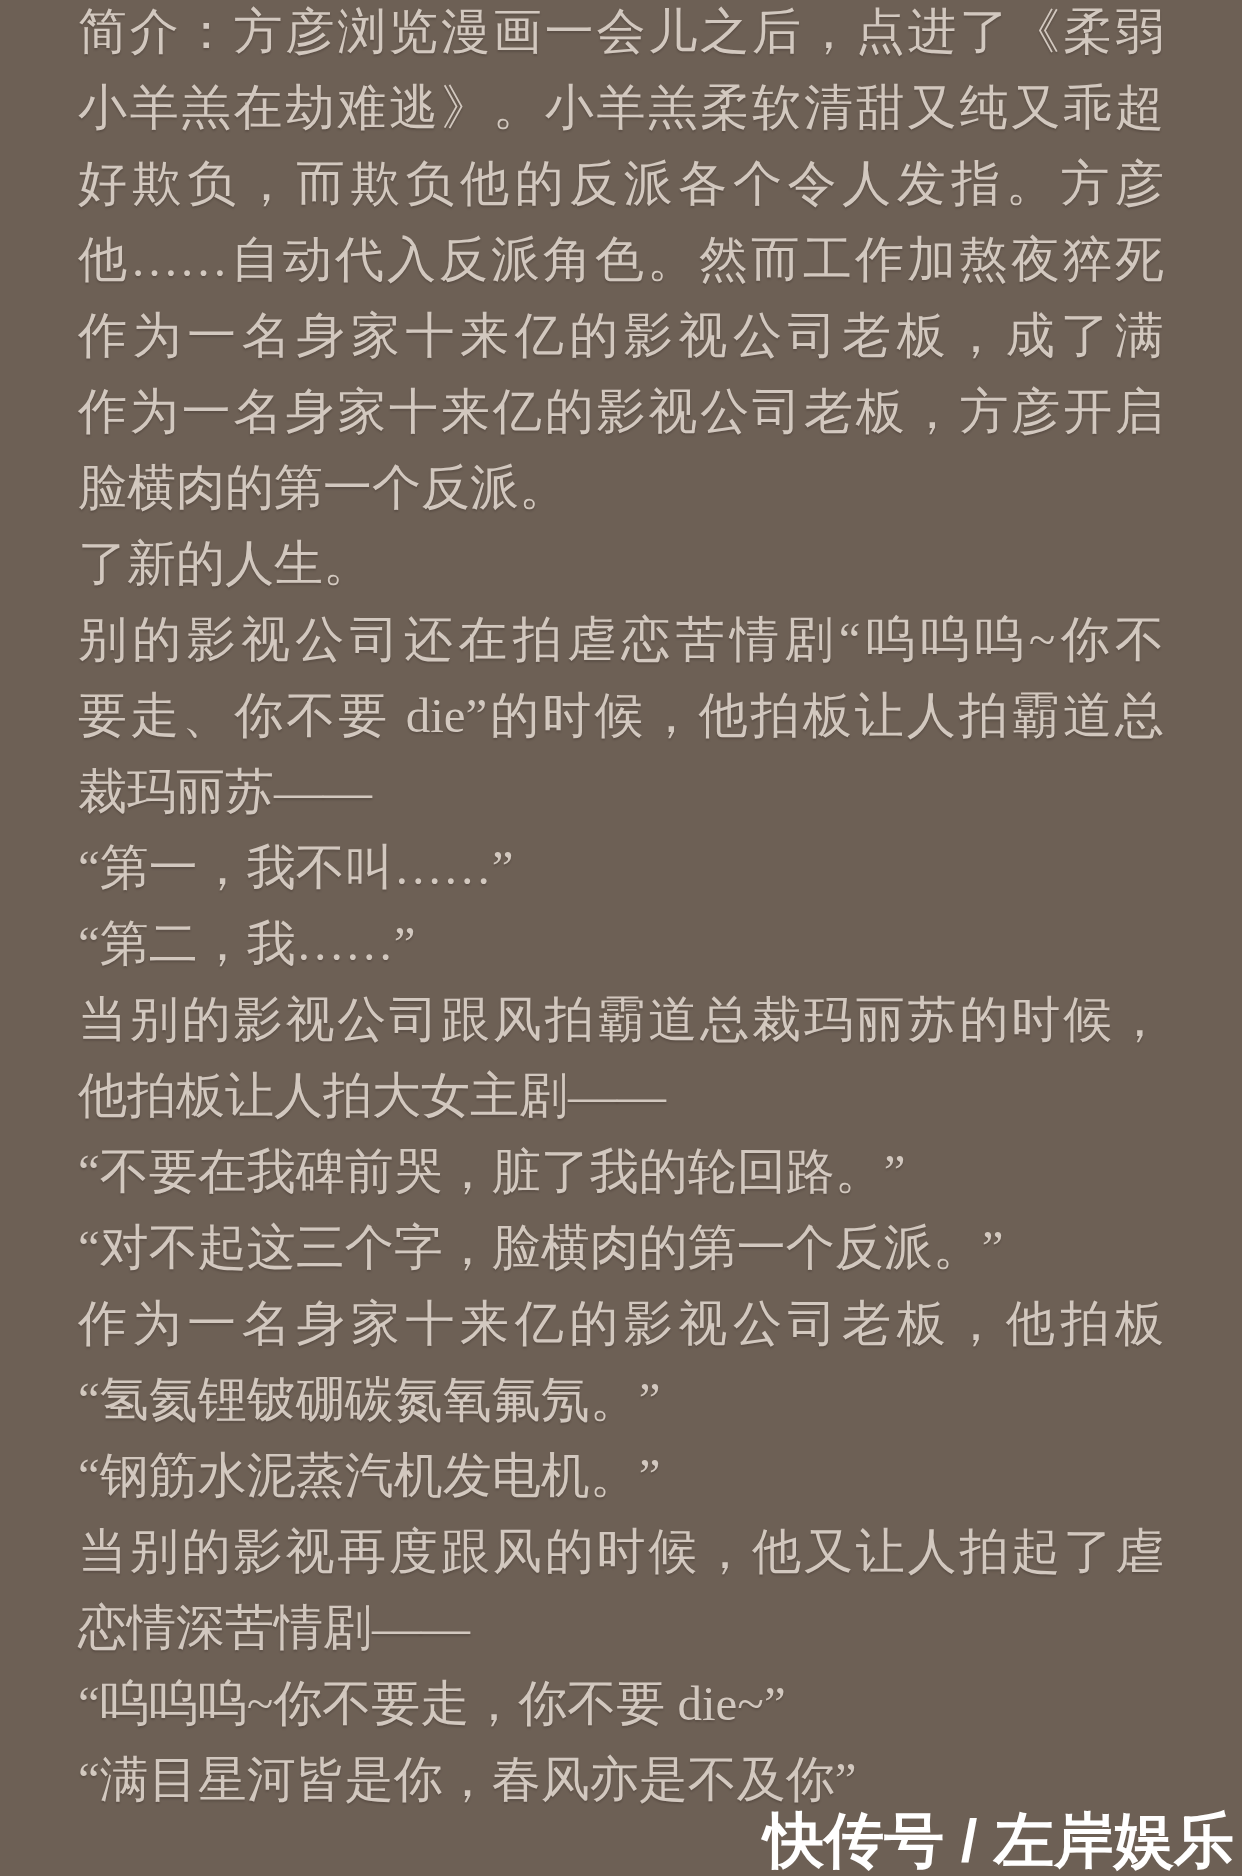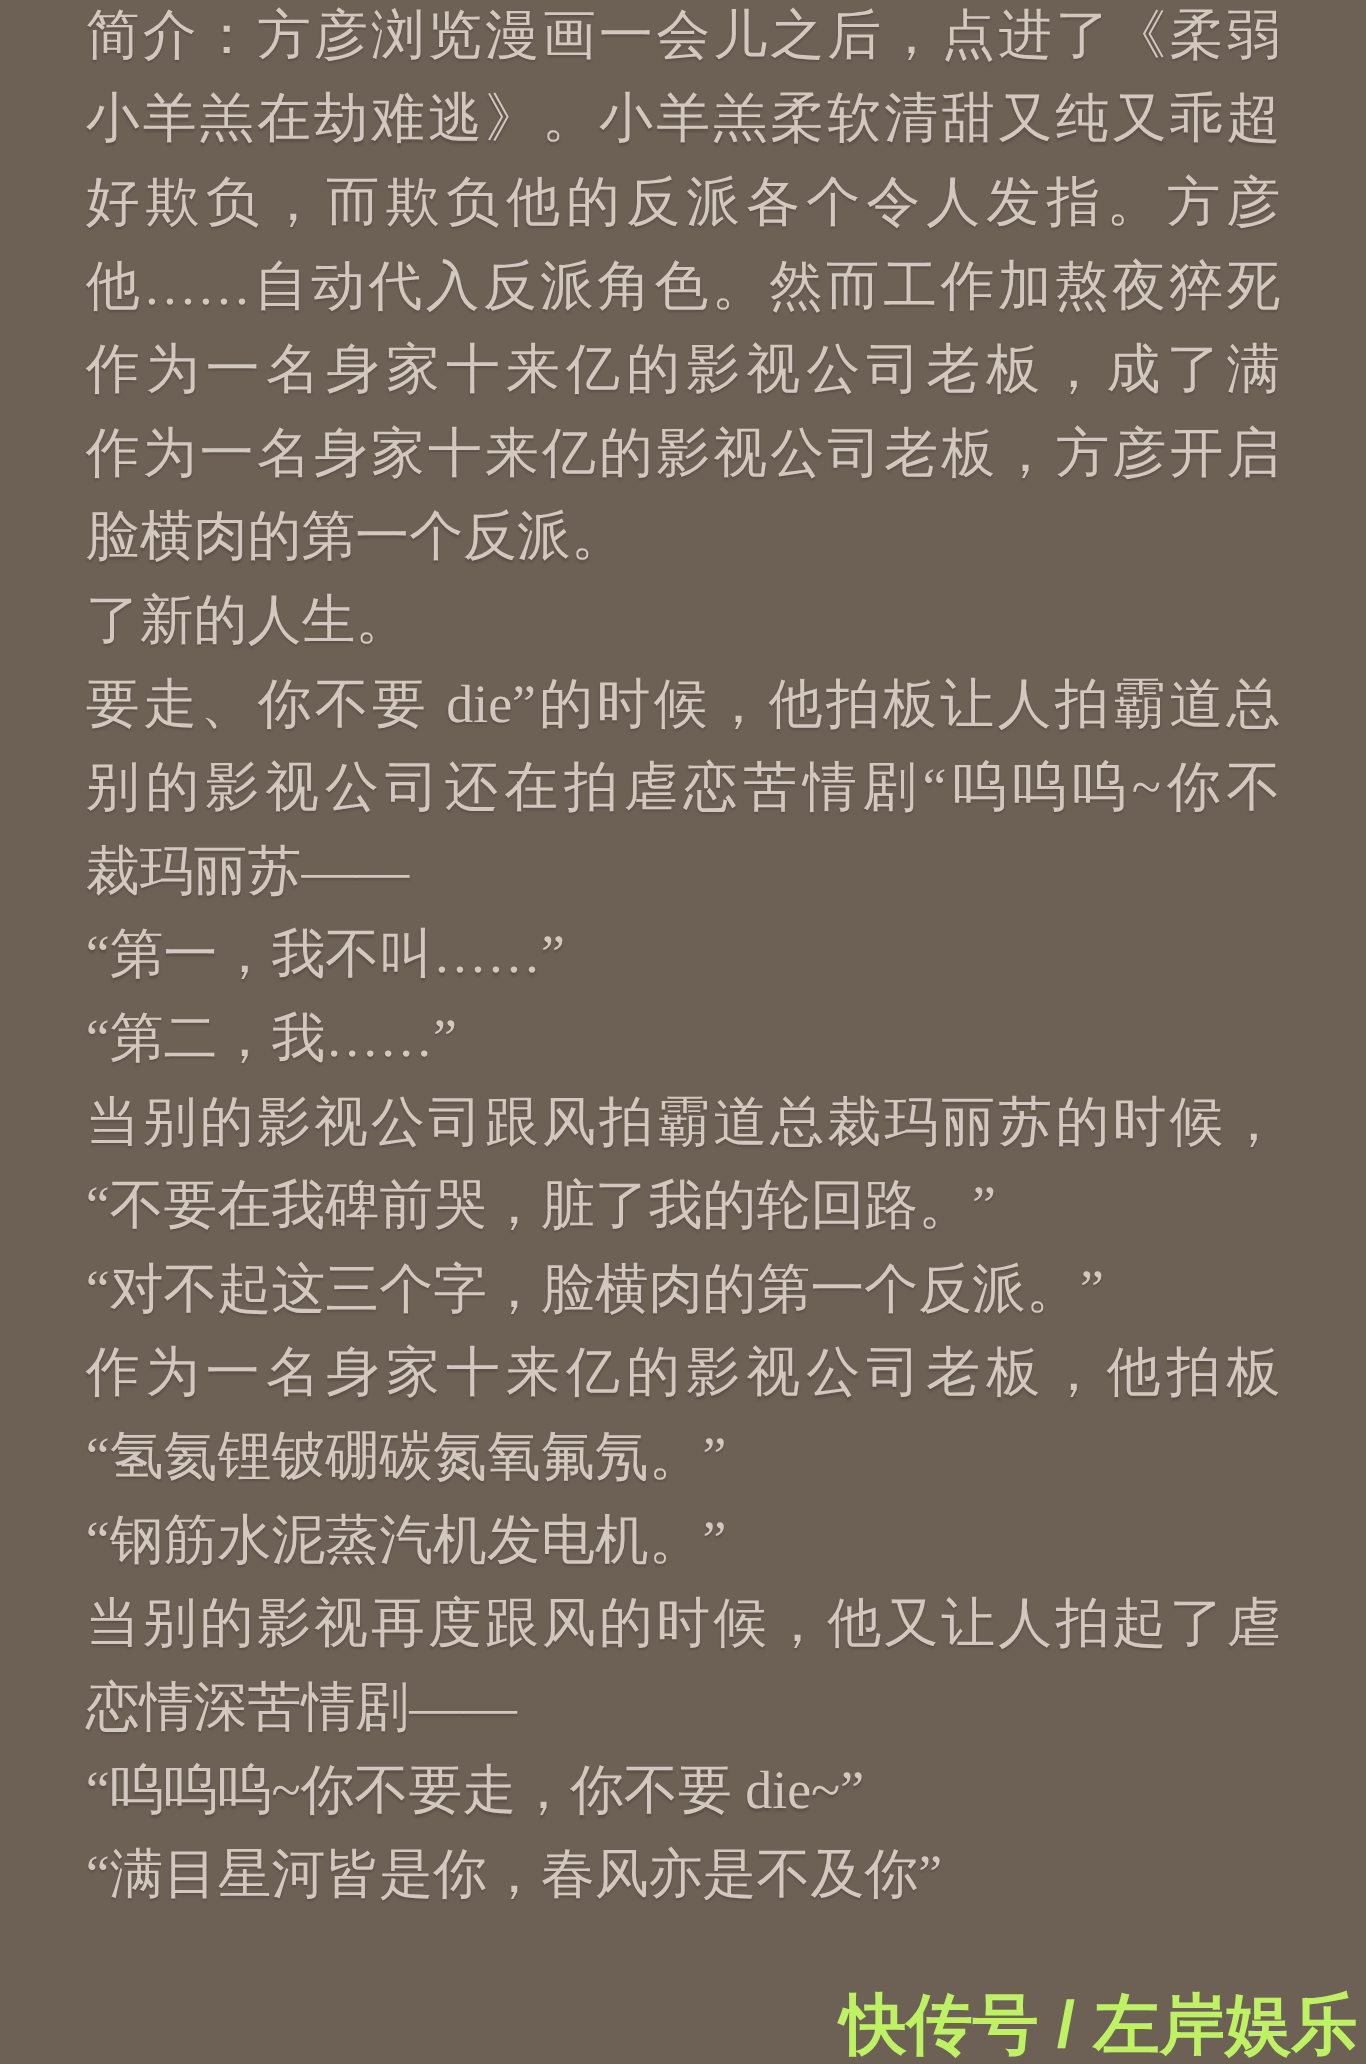--- a/index.html
+++ b/index.html
@@ -49,30 +49,31 @@
 
 <div class="article" id="article" style="color: rgb(210, 200, 191);">
     <div class="line just">简介：方彦浏览漫画一会儿之后，点进了《柔弱</div>
     <div class="line just">小羊羔在劫难逃》。小羊羔柔软清甜又纯又乖超</div>
     <div class="line just">好欺负，而欺负他的反派各个令人发指。方彦</div>
     <div class="line just">他……自动代入反派角色。然而工作加熬夜猝死</div>
     <div class="line just">作为一名身家十来亿的影视公司老板，成了满</div>
     <div class="line just">作为一名身家十来亿的影视公司老板，方彦开启</div>
     <div class="line">脸横肉的第一个反派。</div>
     <div class="line">了新的人生。</div>
+    <div class="line just">别的影视公司还在拍虐恋苦情剧“呜呜呜~你不</div>
     <div class="line just">要走、你不要 die”的时候，他拍板让人拍霸道总</div>
-    <div class="line just">别的影视公司还在拍虐恋苦情剧“呜呜呜~你不</div>
     <div class="line">裁玛丽苏——</div>
     <div class="line">“第一，我不叫……”</div>
     <div class="line">“第二，我……”</div>
     <div class="line just">当别的影视公司跟风拍霸道总裁玛丽苏的时候，</div>
+    <div class="line">他拍板让人拍大女主剧——</div>
     <div class="line">“不要在我碑前哭，脏了我的轮回路。”</div>
     <div class="line">“对不起这三个字，脸横肉的第一个反派。”</div>
     <div class="line just">作为一名身家十来亿的影视公司老板，他拍板</div>
     <div class="line">“氢氦锂铍硼碳氮氧氟氖。”</div>
     <div class="line">“钢筋水泥蒸汽机发电机。”</div>
     <div class="line just">当别的影视再度跟风的时候，他又让人拍起了虐</div>
     <div class="line">恋情深苦情剧——</div>
     <div class="line">“呜呜呜~你不要走，你不要 die~”</div>
     <div class="line">“满目星河皆是你，春风亦是不及你”</div>
   </div>
 
-<div class="watermark" style="color: #bef264;">快传号 / 左岸娱乐</div>
+<div class="watermark" style="color: #ffffff;">快传号 / 左岸娱乐</div>
 
 </body></html>

